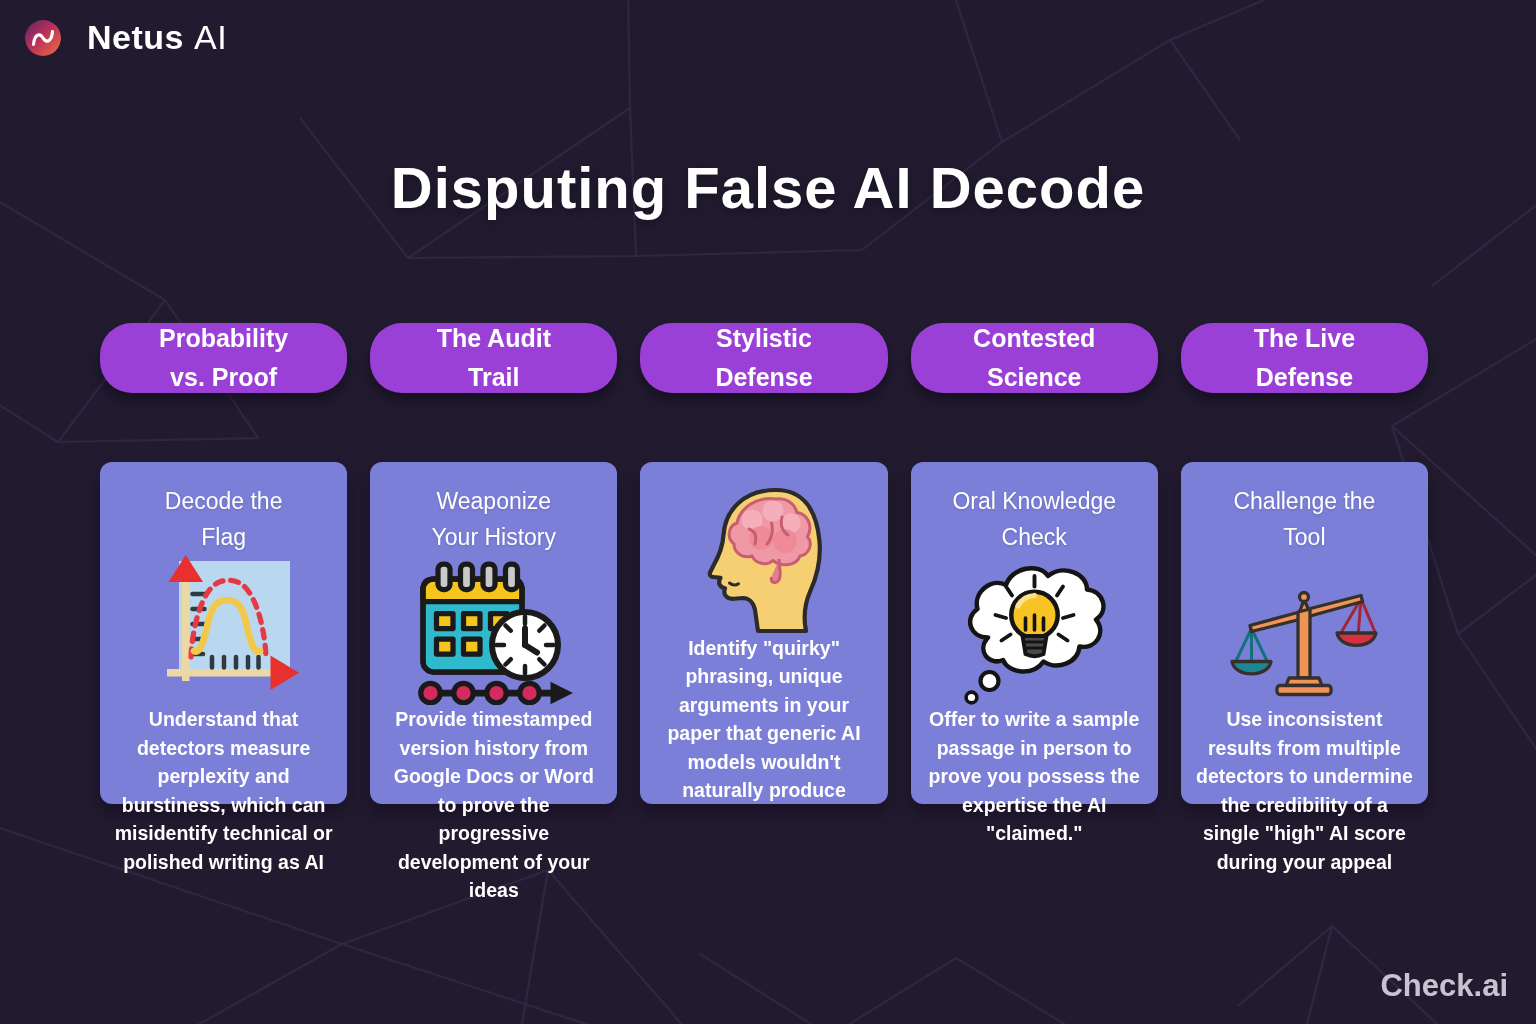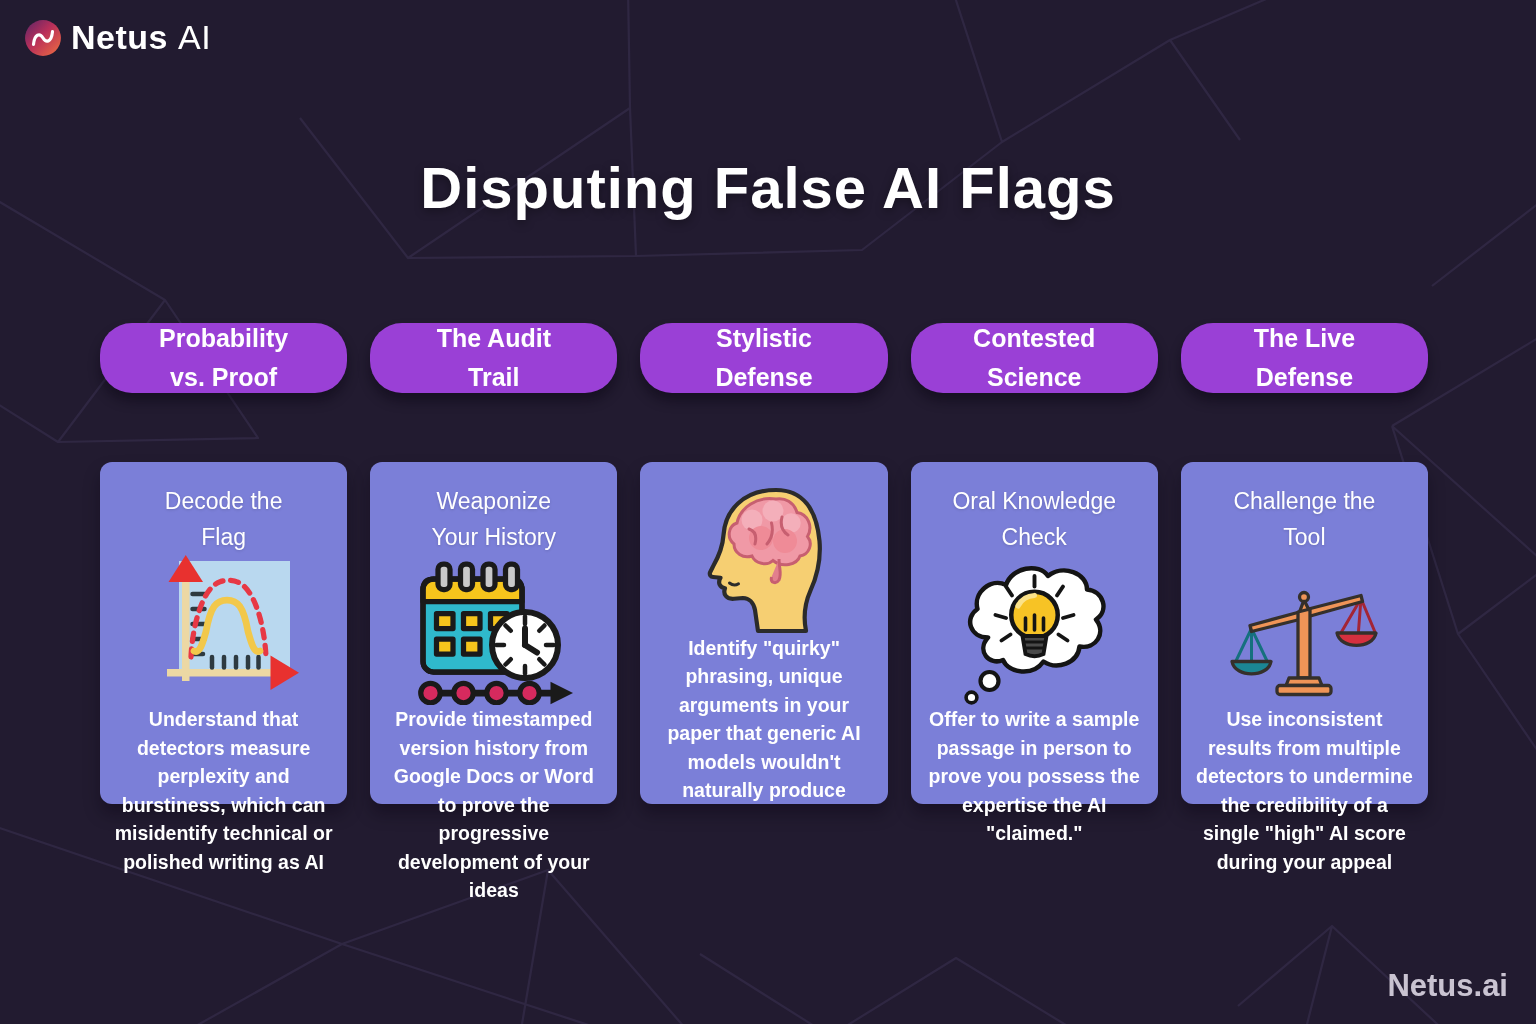--- a/index.html
+++ b/index.html
@@ -6,21 +6,21 @@
     --background:#221b30; --mesh-line:#3b3152; --pill:#9a40d6; --card:#7b7fd8;
     --text:#ffffff; --watermark:#c9c3d1;
   }
   *{margin:0;padding:0;box-sizing:border-box;}
   body{font-family:"Liberation Sans",sans-serif;background:#111;}
   .page{position:relative;width:1536px;height:1024px;overflow:hidden;background:var(--background);}
   .mesh{position:absolute;inset:0;pointer-events:none;}
   .logo{position:absolute;top:18px;left:24px;display:flex;align-items:center;gap:9px;}
   .logo svg{display:block;}
   .logo-text{color:var(--text);font-size:34px;letter-spacing:.5px;display:flex;align-items:baseline;}
-  .logo-name{font-weight:700;}
+  .logo-name{font-weight:700;margin-left:16px;}
   .logo-suffix{font-weight:400;margin-left:10px;}
   .title{position:absolute;top:154px;left:0;right:0;text-align:center;color:var(--text);
          font-size:58px;font-weight:700;letter-spacing:1px;text-shadow:0 3px 10px rgba(0,0,0,.35);}
   .pills-row{position:absolute;top:323px;left:100px;right:108px;display:flex;gap:23px;}
   .pill{flex:1;height:70px;background:var(--pill);border-radius:32px;display:flex;align-items:center;
         justify-content:center;text-align:center;color:var(--text);font-size:25px;font-weight:700;
         line-height:1.55;white-space:pre-line;box-shadow:0 8px 12px rgba(8,4,18,.45);}
   .cards-row{position:absolute;top:462px;left:100px;right:108px;display:flex;gap:23px;}
   .card{flex:1;height:342px;background:var(--card);border-radius:12px;display:flex;flex-direction:column;
         align-items:center;padding:22px 10px 4px;color:var(--text);box-shadow:0 10px 16px rgba(8,4,18,.35);}
@@ -60,21 +60,21 @@
         <circle cx="18" cy="18" r="17" fill="url(#lg)"></circle>
         <path d="M9,24 C10,14 15,13 18,18 C21,23 26,22 27,12" stroke="#ffffff" stroke-width="3" fill="none" stroke-linecap="round"></path>
       </svg>
     </span>
     <span class="logo-text">
       <span class="logo-name">Netus</span>
       <span class="logo-suffix">AI</span>
     </span>
   </div>
 
-  <h1 class="title">Disputing False AI Flags</h1>
+  <h1 class="title">Disputing False AI Decode</h1>
 
   <div class="pills-row">
     <div class="pill">Probability
 vs. Proof</div>
     <div class="pill">The Audit
 Trail</div>
     <div class="pill">Stylistic
 Defense</div>
     <div class="pill">Contested
 Science</div>
@@ -224,15 +224,15 @@
             <path d="M2,71 C4,82 26,82 28,71 Z" fill="#1b8694"></path>
             <path d="M72,52 C74,63 96,63 98,52 Z" fill="#d5303f"></path>
           </g>
         </svg>
       </div>
       <div class="card-desc">Use inconsistent results from multiple detectors to undermine the credibility of a single "high" AI score during your appeal</div>
     </div>
 
   </div>
 
-  <div class="watermark">Netus.ai</div>
+  <div class="watermark">Check.ai</div>
 
 </div>
 
 </body></html>

